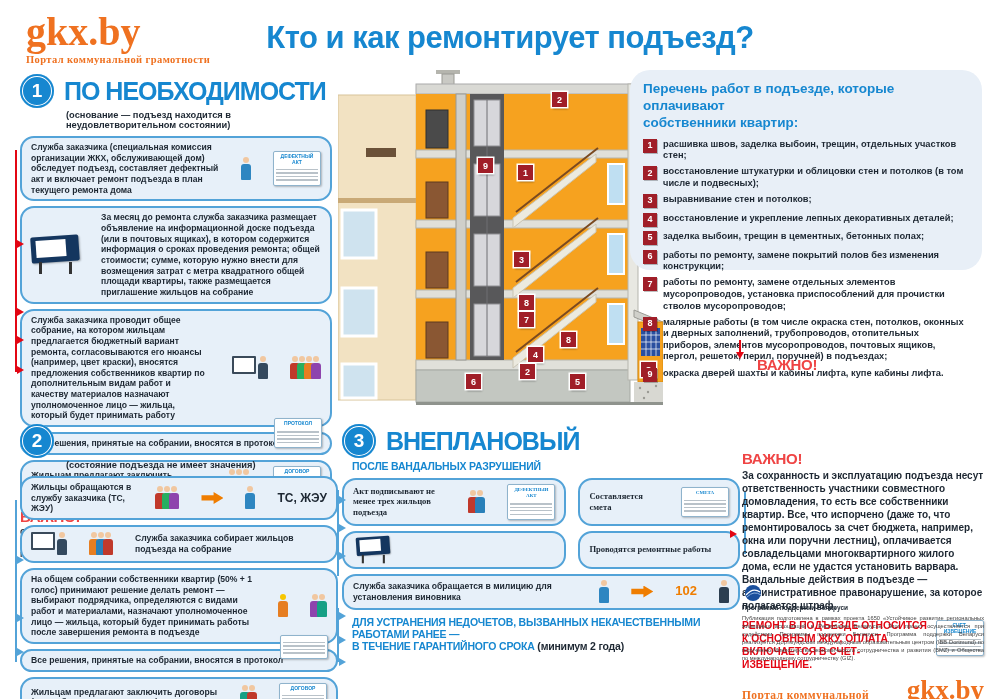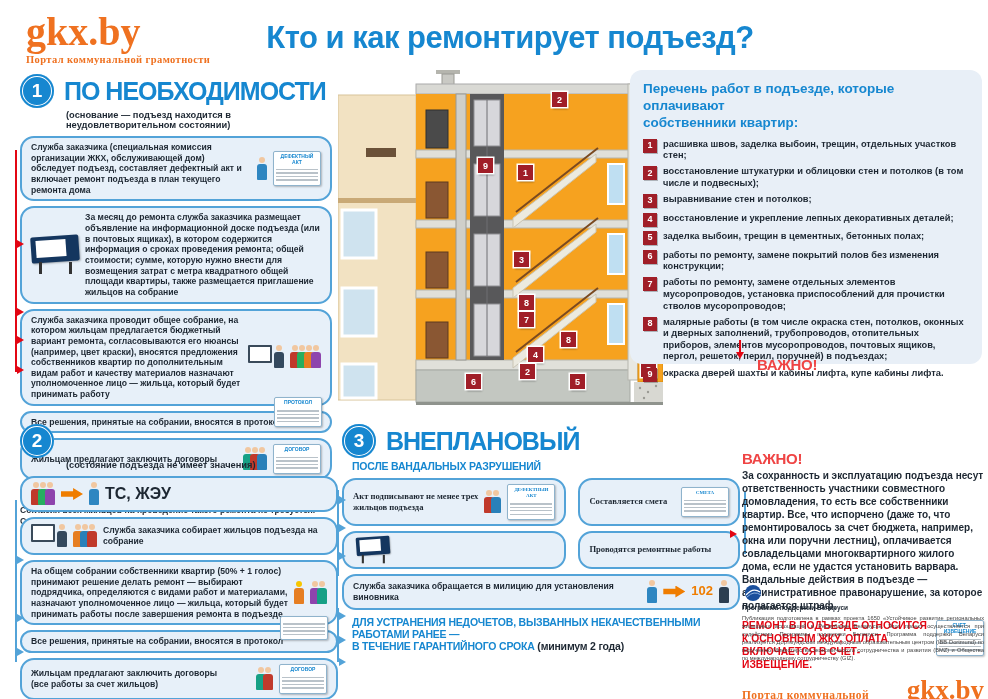--- a/index.html
+++ b/index.html
@@ -16,21 +16,21 @@
   .sec-head{display:flex;align-items:center;gap:10px;}
   .sec-num{width:34px;height:34px;border-radius:50%;background:#1687d0;color:#fff;font-weight:700;
            font-size:19px;display:flex;align-items:center;justify-content:center;flex:none;
            box-shadow:inset 0 0 0 2px #1687d0,inset 0 0 0 3px #fff;}
   .sec-title{font-size:25px;font-weight:700;color:#1687d0;letter-spacing:-1px;line-height:1;}
   .sec-sub{font-size:9.3px;font-weight:700;color:#1d2732;margin:2px 0 6px 46px;}
   .sec-sub.blue{color:#1687d0;font-size:10.5px;margin-left:10px;letter-spacing:-.2px;}
   
   .box{border:2px solid #53a3d8;background:#e7f0f9;border-radius:14px;padding:4px 9px;
        font-size:8.6px;line-height:1.24;font-weight:700;color:#1d2732;display:flex;
-       align-items:center;gap:6px;position:relative;margin-bottom:5px;}
+       align-items:center;gap:22px;position:relative;margin-bottom:5px;}
   .box .txt{flex:1;}
   .bold-note{font-weight:700;}
   
   .doc{width:42px;background:#fff;border:1px solid #8fb3cc;border-radius:2px;padding:2px;
        box-shadow:1px 1px 2px rgba(0,0,0,.25);text-align:center;flex:none;display:inline-block;}
   .doc-t{display:block;font-size:5px;font-weight:700;color:#1687d0;line-height:1.15;}
   .doc-lines{display:block;margin-top:2px;height:16px;
        background:repeating-linear-gradient(#fff 0,#fff 2px,#b9c2c9 2px,#b9c2c9 3.5px);}
   
   .person{width:10px;height:24px;position:relative;flex:none;display:inline-block;}
@@ -54,37 +54,37 @@
   .vline.blue{background:#53a3d8;}
   .tri-right{position:absolute;width:0;height:0;border-left:7px solid #e30613;
              border-top:4px solid transparent;border-bottom:4px solid transparent;}
   .tri-right.blue{border-left-color:#53a3d8;}
   .tri-down{position:absolute;width:0;height:0;border-top:7px solid #e30613;
             border-left:4px solid transparent;border-right:4px solid transparent;}
   
   .imp-title{color:#ef4444;font-size:15px;font-weight:700;letter-spacing:-.3px;}
   .imp-text{font-size:8.6px;font-weight:700;line-height:1.3;color:#1d2732;margin-top:2px;}
   
-  .works{position:absolute;left:630px;top:70px;width:352px;height:294px;background:#e8eff7;
-         border-radius:12px;padding:11px 13px;box-sizing:border-box;}
+  .works{position:absolute;left:630px;top:70px;width:352px;height:200px;background:#e8eff7;
+         border-radius:20px;padding:11px 13px;box-sizing:border-box;}
   .works-title{font-size:13.5px;font-weight:700;color:#1687d0;line-height:1.25;margin-bottom:7px;}
   .witem{display:flex;gap:6px;margin-bottom:4.5px;font-size:9.3px;font-weight:700;line-height:1.25;color:#1d2732;}
   .wnum{width:14px;height:14px;background:#a01e28;color:#fff;font-size:9px;font-weight:700;flex:none;
         display:flex;align-items:center;justify-content:center;box-shadow:1px 1px 0 rgba(0,0,0,.25);margin-top:0;}
   .works-imp{position:absolute;left:705px;top:356px;width:278px;}
   .works-imp .imp-title,.works-imp .imp-text{margin-left:52px;}
   
   .building{position:absolute;left:338px;top:70px;width:325px;height:352px;}
   .marker{position:absolute;width:15px;height:15px;background:#a01e28;color:#fff;font-size:9px;font-weight:700;
           display:flex;align-items:center;justify-content:center;
           box-shadow:0 0 0 1.5px #fff,1px 2px 2px rgba(0,0,0,.4);}
   
   .row2{display:flex;gap:12px;font-family:Liberation Serif, serif;}
   .phone{color:#ef7d00;font-size:13px;font-weight:700;flex:none;}
-  .tag{font-size:16px;font-weight:700;flex:none;text-align:center;}
+  .tag{font-size:12px;font-weight:700;flex:none;text-align:center;}
   
   .vandal{position:absolute;left:742px;top:450px;width:242px;}
   .vandal .imp-text{font-size:10px;}
   .statement-row{display:flex;gap:8px;margin-top:8px;align-items:flex-start;}
   .statement{font-size:10.3px;font-weight:700;color:#e30613;line-height:1.25;}
   
   .footer{position:absolute;left:742px;top:584px;width:242px;}
   .prog-row{display:flex;align-items:center;gap:6px;}
   .prog-name{font-size:6.5px;font-weight:700;color:#1d2732;margin-top:2px;}
   .fine{font-size:5.7px;color:#444;line-height:1.4;text-align:justify;margin-top:4px;}
@@ -315,20 +315,21 @@
     <div class="imp-title">ВАЖНО!</div>
   </div>
 
   <div class="sec" style="left:20px;top:424px;width:318px;">
     <div class="sec-head">
       <div class="sec-num">2</div>
     </div>
     <div class="sec-sub">(состояние подъезда не имеет значения)</div>
 
     <div class="box">
+      <span class="txt">Жильцы обращаются в службу заказчика (ТС, ЖЭУ)</span>
       <span class="crowd">
         <span class="person" style="--c:#c0392b"></span>
           <span class="person" style="--c:#27ae60"></span>
         <span class="person" style="--c:#8e44ad"></span>
       </span>
       <span class="oarrow"></span>
       <span class="person" style="--c:#2e86c1"></span>
       <span class="tag">ТС, ЖЭУ</span>
     </div>
 

